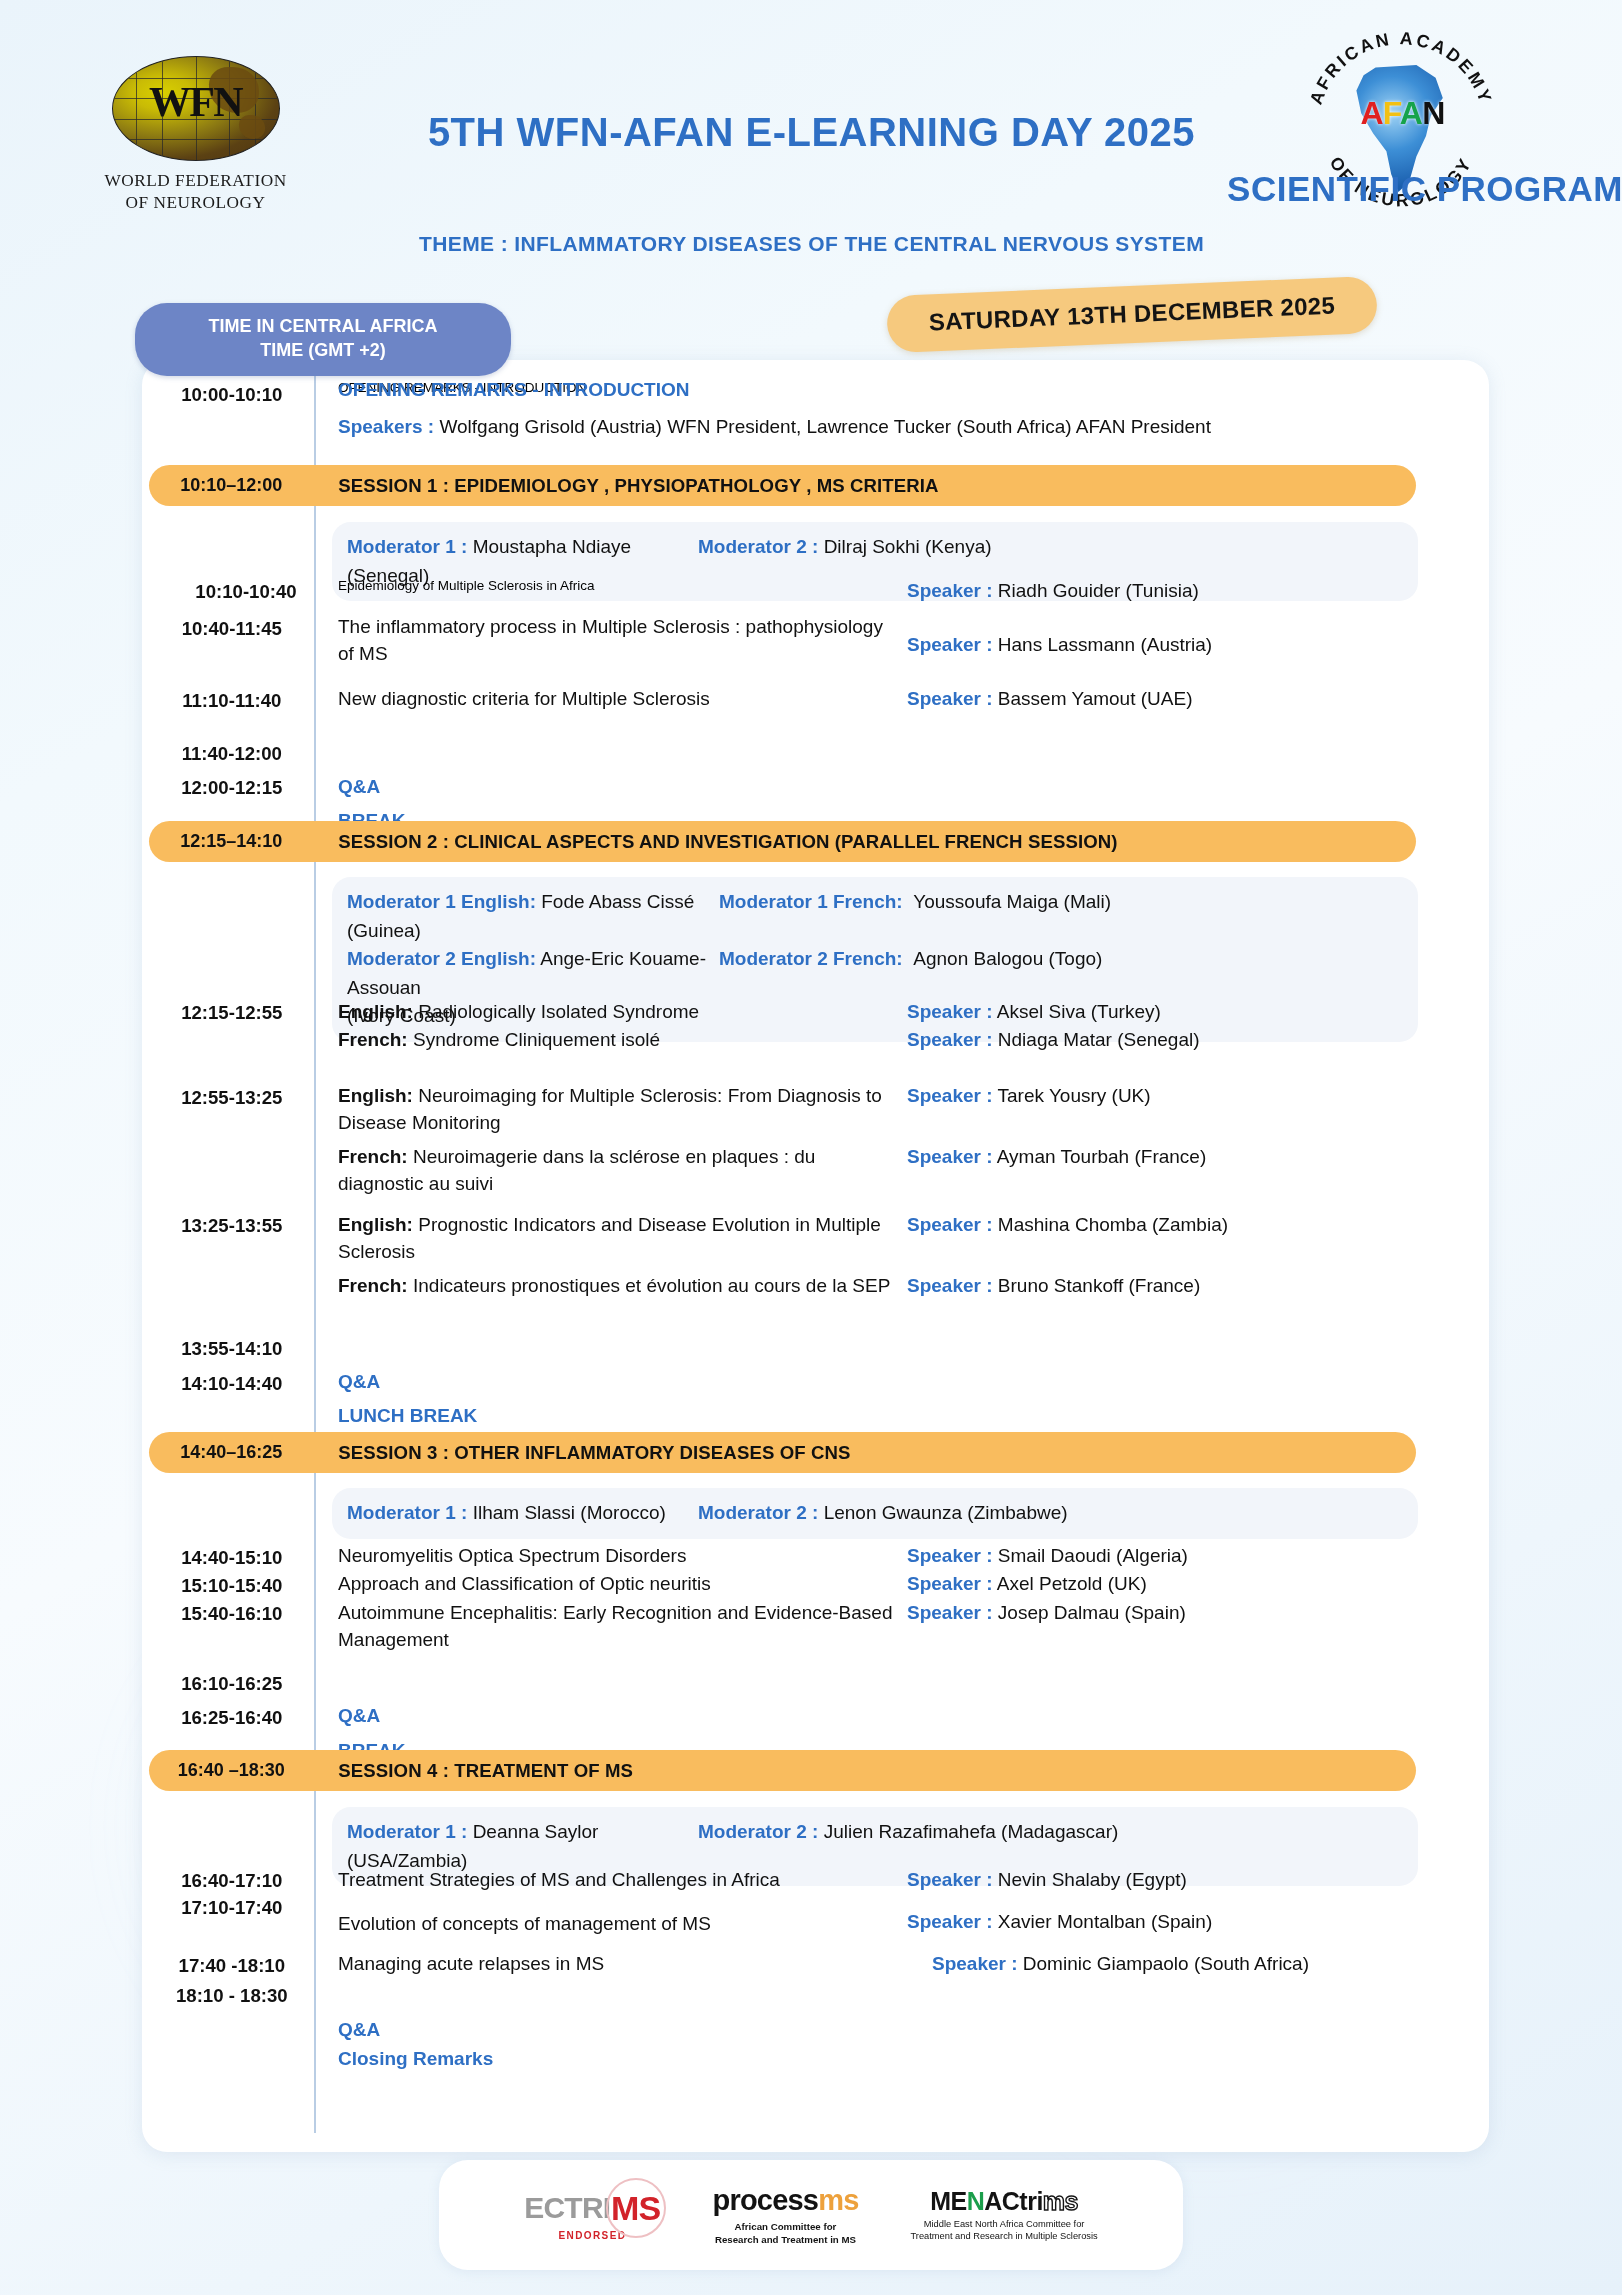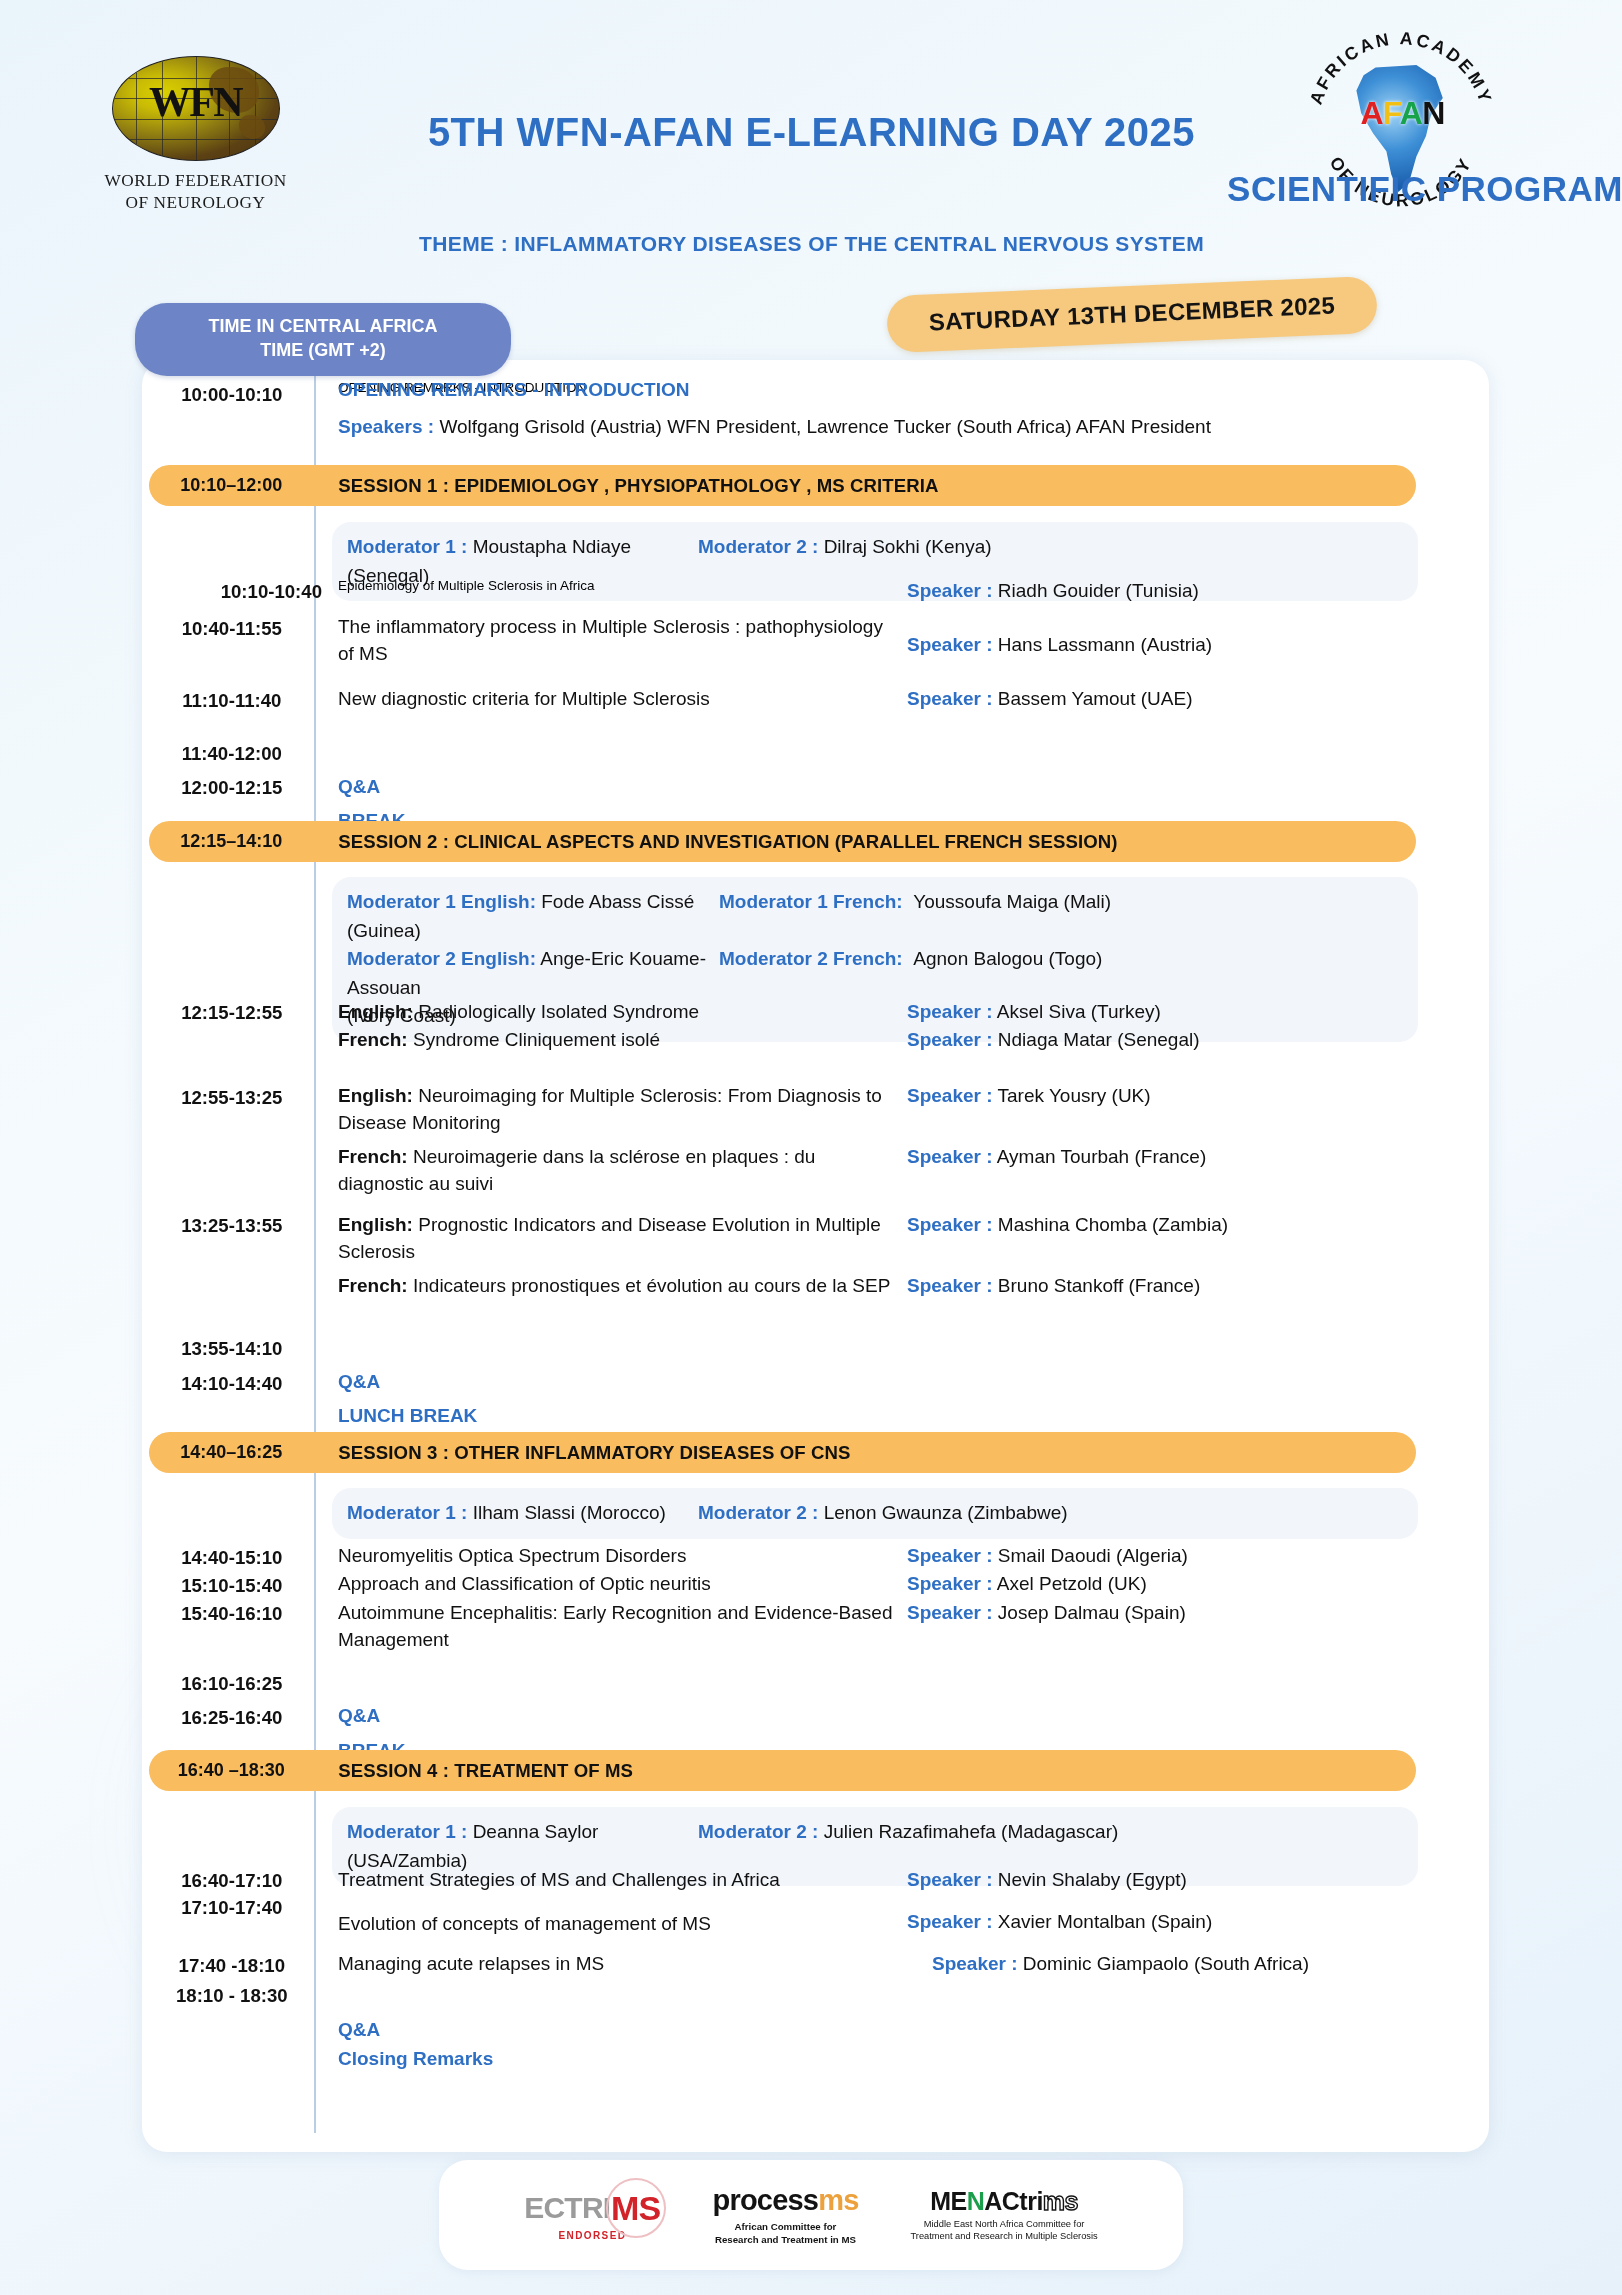--- a/index.html
+++ b/index.html
@@ -177,25 +177,25 @@
     <div class="st">10:10–12:00</div>
     <div class="sl">SESSION 1 : EPIDEMIOLOGY , PHYSIOPATHOLOGY , MS CRITERIA</div>
   </div>
   <div class="mod-bar" style="top:162px;">
     <div class="mod-line">
       <div class="mod-c1"><span class="lbl">Moderator 1 :</span> <span>Moustapha Ndiaye (Senegal)</span></div>
       <div><span class="lbl">Moderator 2 :</span> <span>Dilraj Sokhi (Kenya)</span></div>
     </div>
   </div>
 
-  <div class="time" style="left:14px;top:221px;text-align:right;">10:10-10:40</div>
+  <div class="time" style="left:21px;top:221px;">10:10-10:40</div>
   <div class="topic-col" style="top:218px;">Epidemiology of Multiple Sclerosis  in Africa</div>
   <div class="spk-col" style="top:218px;"><span class="spk"><span class="lbl">Speaker :</span> <span>Riadh Gouider (Tunisia)</span></span></div>
 
-  <div class="time" style="left:6.8px;top:258px;">10:40-11:55</div>
+  <div class="time" style="left:6.8px;top:258px;">10:40-11:45</div>
   <div class="topic-col topic" style="top:254px;">The inflammatory process in Multiple Sclerosis : pathophysiology of MS</div>
   <div class="spk-col" style="top:272px;"><span class="spk"><span class="lbl">Speaker :</span> <span>Hans Lassmann (Austria)</span></span></div>
 
   <div class="time" style="left:6.8px;top:330px;">11:10-11:40</div>
   <div class="topic-col topic" style="top:326px;">New diagnostic criteria for Multiple Sclerosis</div>
   <div class="spk-col" style="top:326px;"><span class="spk"><span class="lbl">Speaker :</span> <span>Bassem Yamout (UAE)</span></span></div>
 
   <div class="time" style="left:6.8px;top:383px;">11:40-12:00</div>
   <div class="content blue-n" style="top:380px;">Q&amp;A</div>
   <div class="time" style="left:6.8px;top:417px;">12:00-12:15</div>

